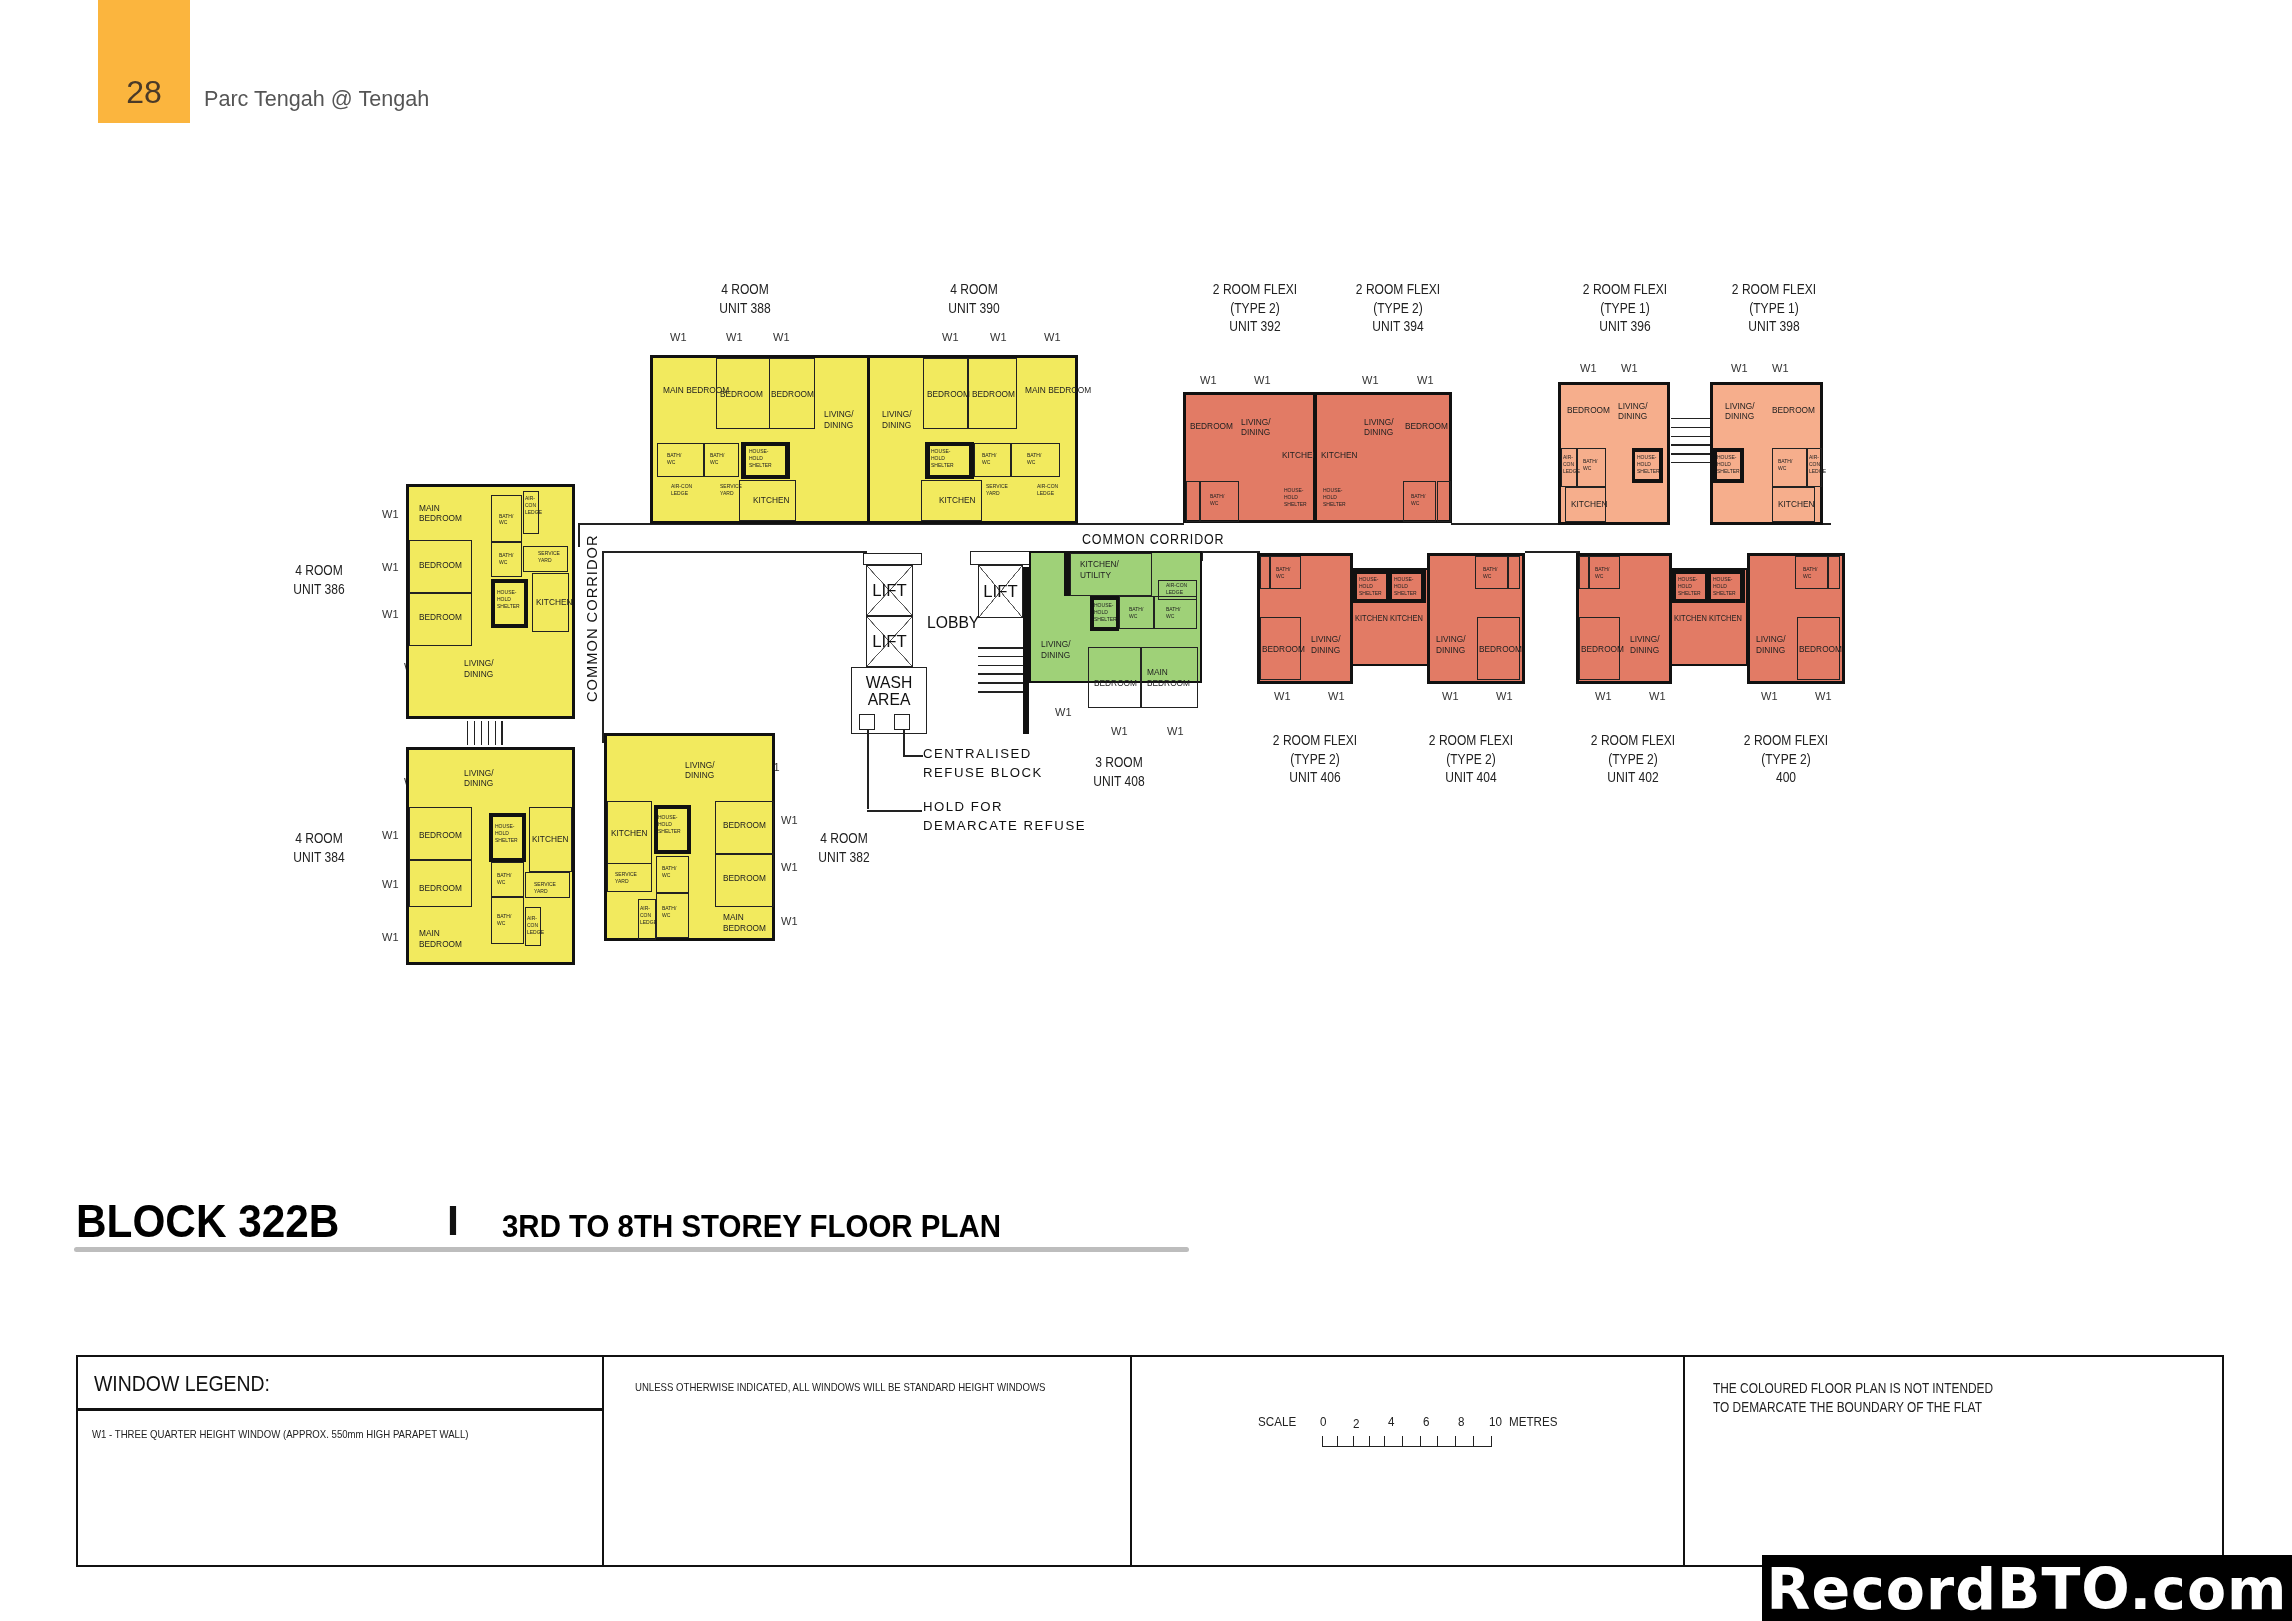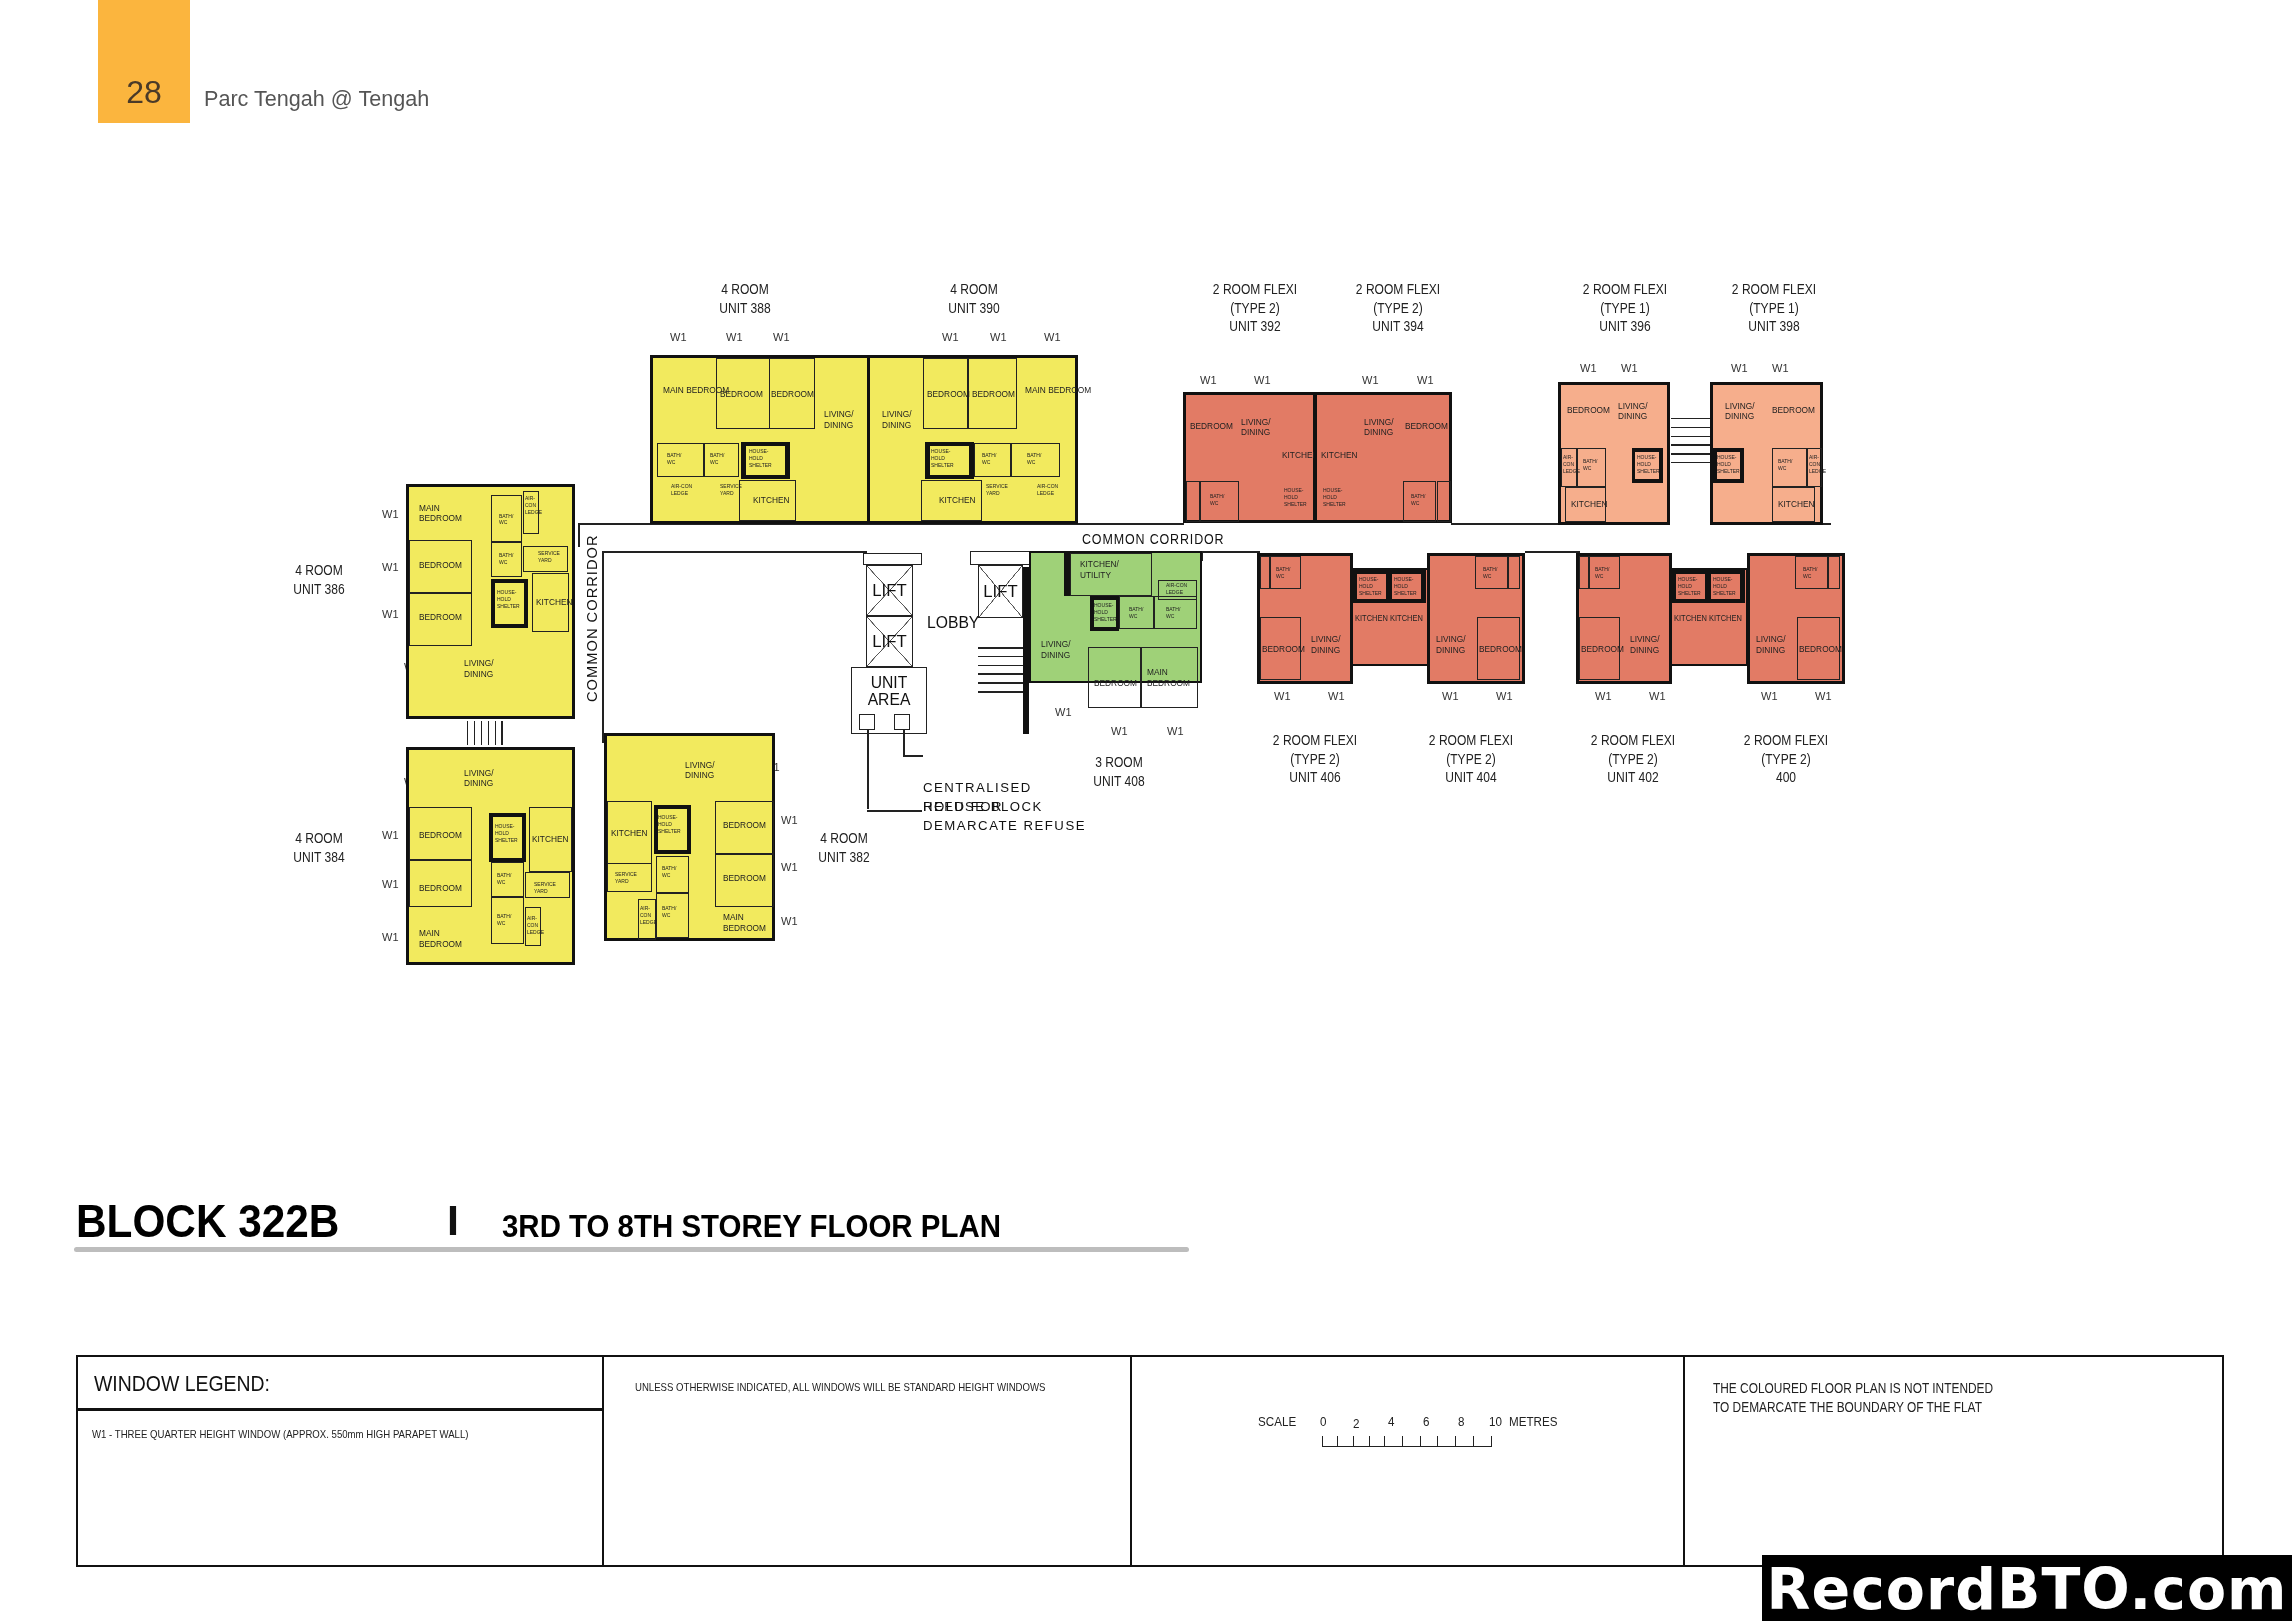--- a/index.html
+++ b/index.html
@@ -302,38 +302,38 @@
   </div>
 
   <div class="thin" style="left:863px;top:553px;width:59px;height:11.8px;"></div>
   <div class="lift" style="left:866px;top:565px;width:47px;height:51px;">
       <span>LIFT</span>
     </div>
   <div class="lift" style="left:866px;top:616px;width:47px;height:51px;">
       <span>LIFT</span>
     </div>
   <div class="thin" style="left:851px;top:667px;width:76px;height:67px;text-align:center;font-size:15.7px;line-height:17.6px;padding-top:5.9px;">
-    <div>UNIT</div>
+    <div>WASH</div>
     <div>AREA</div>
   </div>
   <div class="thin" style="left:859px;top:714px;width:15.7px;height:15.7px;"></div>
   <div class="thin" style="left:894px;top:714px;width:15.7px;height:15.7px;"></div>
   <div class="abs" style="left:927px;top:614px;font-size:15.7px;">LOBBY</div>
   <div class="thin" style="left:970px;top:551px;width:65px;height:13.7px;"></div>
   <div class="lift" style="left:978px;top:565px;width:45px;height:53px;">
       <span>LIFT</span>
     </div>
   <div class="stairs" style="left:978px;top:647px;width:45px;height:47px;"></div>
   <div class="wall" style="left:1023px;top:567px;width:5.9px;height:167px;"></div>
 
   <div class="line" style="left:903px;top:729px;width:1.5px;height:25.5px;"></div>
   <div class="line" style="left:903px;top:755px;width:19.6px;height:1.5px;"></div>
   <div class="line" style="left:867px;top:729px;width:1.5px;height:80px;"></div>
   <div class="line" style="left:867px;top:810px;width:55px;height:1.5px;"></div>
-  <div class="abs" style="left:923px;top:745px;font-size:13.2px;letter-spacing:1.5px;line-height:18.6px;margin-top:34px;">
+  <div class="abs" style="left:923px;top:745px;font-size:13.2px;letter-spacing:1.5px;line-height:18.6px;">
     <div>CENTRALISED</div>
     <div>REFUSE BLOCK</div>
   </div>
   <div class="abs" style="left:923px;top:798px;font-size:13.2px;letter-spacing:1.5px;line-height:18.6px;">
     <div>HOLD FOR</div>
     <div>DEMARCATE REFUSE</div>
   </div>
 
   <div class="unit green" style="left:1029px;top:551px;width:173px;height:132px;border-width:2.9px;">
     <div class="wall" style="left:33px;top:0;width:5.9px;height:43px;"></div>

